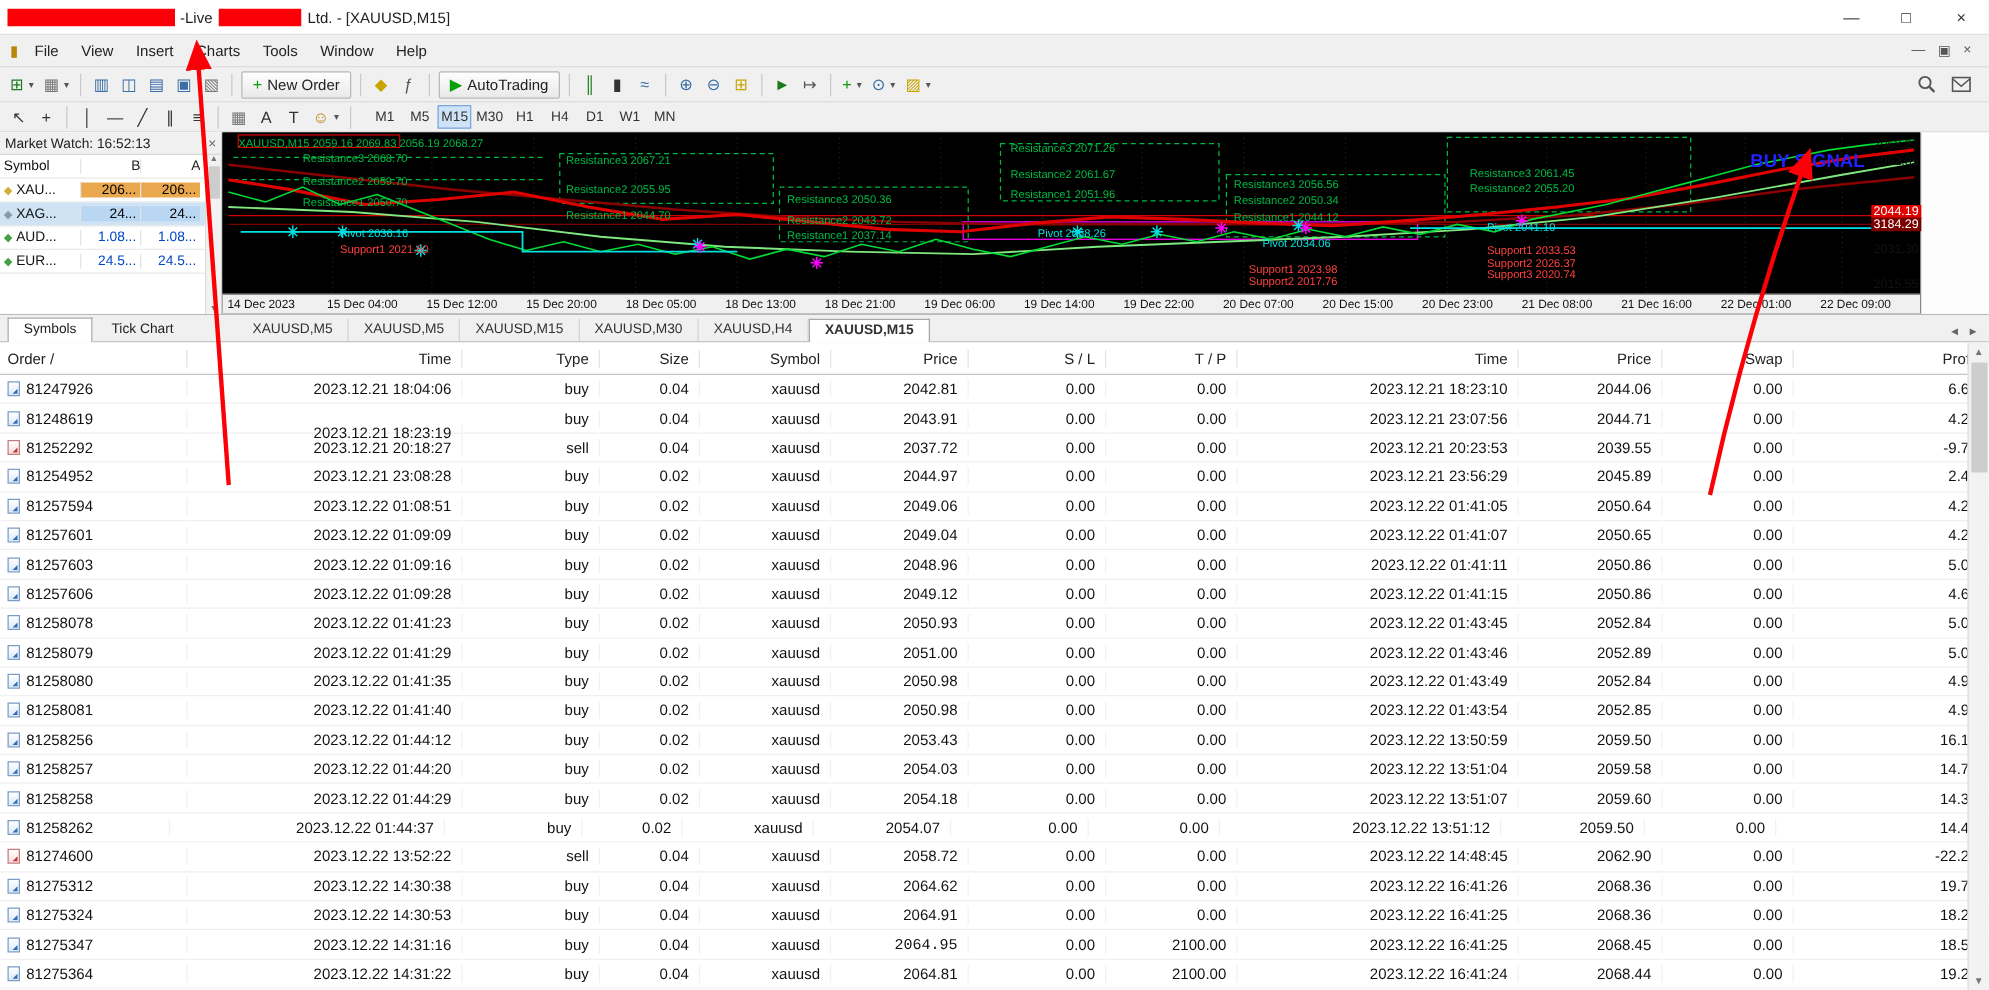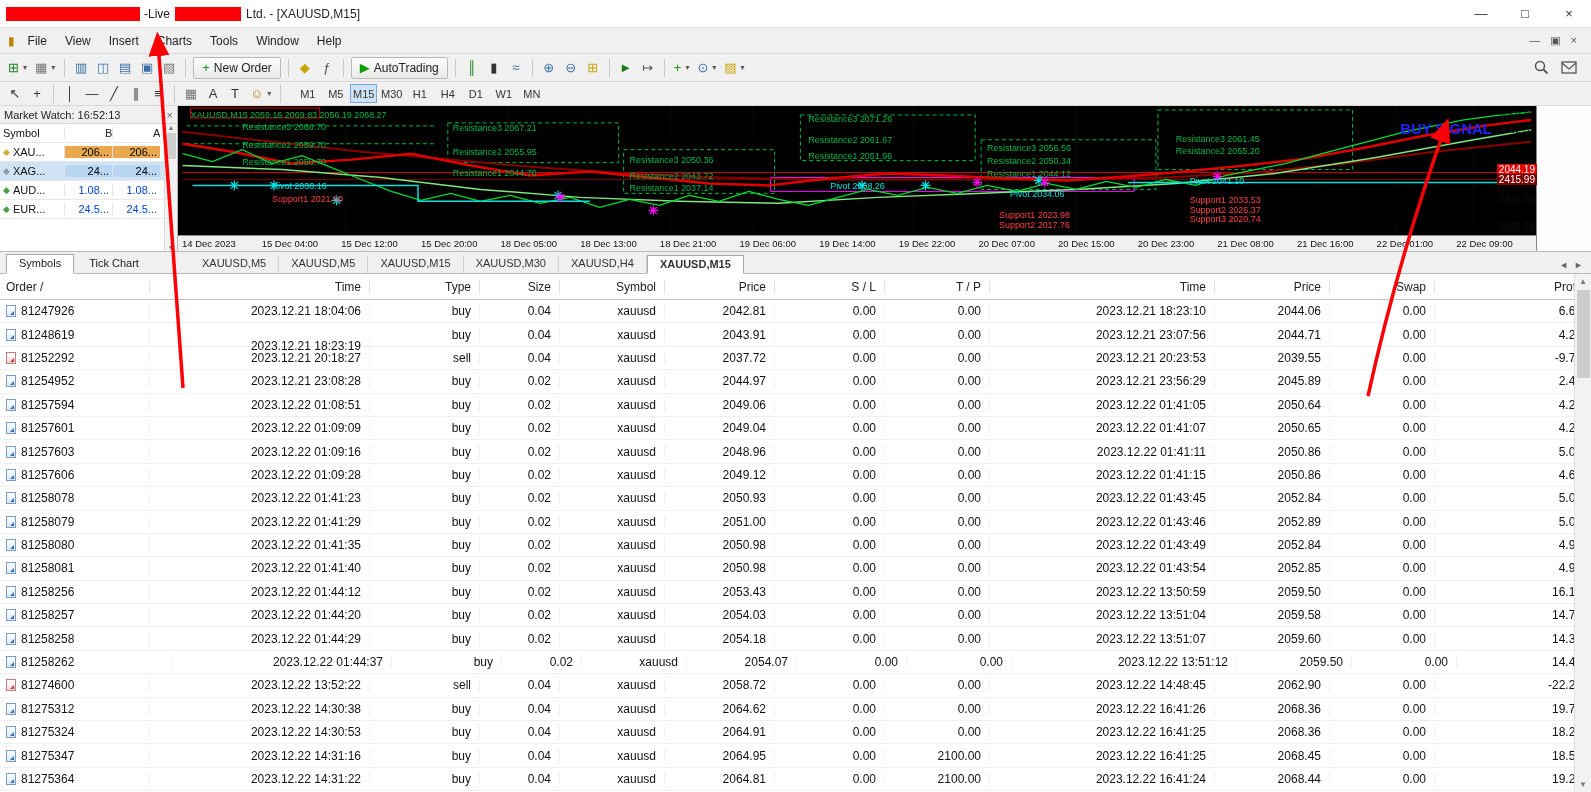--- a/index.html
+++ b/index.html
@@ -421,21 +421,21 @@
         <span class="ta-label">22 Dec 01:00</span>
         <span class="ta-label">22 Dec 09:00</span>
       </div>
   </div>
 
   <div class="price-col">
     <div class="price-scale" id="price-scale">
         <span class="pl" style="top: 4px;">2068.27</span>
         <span class="pl" style="top: 18px;">2062.35</span>
         <span class="pl pl-bid" style="top: 58px;">2044.19</span>
-        <span class="pl pl-ask" style="top: 68px;">2415.99</span>
+        <span class="pl pl-ask" style="top: 68px;">3184.29</span>
         <span class="pl" style="top: 88px;">2031.30</span>
         <span class="pl" style="top: 116px;">2015.55</span>
       </div>
     <div class="price-corner"></div>
   </div>
 </div>
 
 <div class="tabs-row">
   <div class="mw-tabs" id="mw-tabs">
       <span class="dock-tab dock-tab-active">Symbols</span>
@@ -720,21 +720,21 @@
         <span class="ocell" style="width: 105px;">xauusd</span>
         <span class="ocell" style="width: 110px;">2054.18</span>
         <span class="ocell" style="width: 110px;">0.00</span>
         <span class="ocell" style="width: 105px;">0.00</span>
         <span class="ocell" style="width: 225px;">2023.12.22 13:51:07</span>
         <span class="ocell" style="width: 115px;">2059.60</span>
         <span class="ocell" style="width: 105px;">0.00</span>
         <span class="ocell" style="flex: 1 1 0%;">14.39</span>
       </div>
       <div class="orow">
-        <span class="ocell left" style="width: 172px;">
+        <span class="ocell left" style="width: 136px;">
           <span class="oicon"></span>
           <span>81258262</span>
         </span>
         <span class="ocell" style="width: 220px;">2023.12.22 01:44:37</span>
         <span class="ocell" style="width: 110px;">buy</span>
         <span class="ocell" style="width: 80px;">0.02</span>
         <span class="ocell" style="width: 105px;">xauusd</span>
         <span class="ocell" style="width: 110px;">2054.07</span>
         <span class="ocell" style="width: 110px;">0.00</span>
         <span class="ocell" style="width: 105px;">0.00</span>
@@ -796,21 +796,21 @@
       </div>
       <div class="orow">
         <span class="ocell left" style="width: 150px;">
           <span class="oicon"></span>
           <span>81275347</span>
         </span>
         <span class="ocell" style="width: 220px;">2023.12.22 14:31:16</span>
         <span class="ocell" style="width: 110px;">buy</span>
         <span class="ocell" style="width: 80px;">0.04</span>
         <span class="ocell" style="width: 105px;">xauusd</span>
-        <span class="ocell" style="width: 110px;">2064.95</span>
+        <span class="ocell" style="width: 110px; font-family: Liberation Mono, monospace;">2064.95</span>
         <span class="ocell" style="width: 110px;">0.00</span>
         <span class="ocell" style="width: 105px;">2100.00</span>
         <span class="ocell" style="width: 225px;">2023.12.22 16:41:25</span>
         <span class="ocell" style="width: 115px;">2068.45</span>
         <span class="ocell" style="width: 105px;">0.00</span>
         <span class="ocell" style="flex: 1 1 0%;">18.52</span>
       </div>
       <div class="orow">
         <span class="ocell left" style="width: 150px;">
           <span class="oicon"></span>

